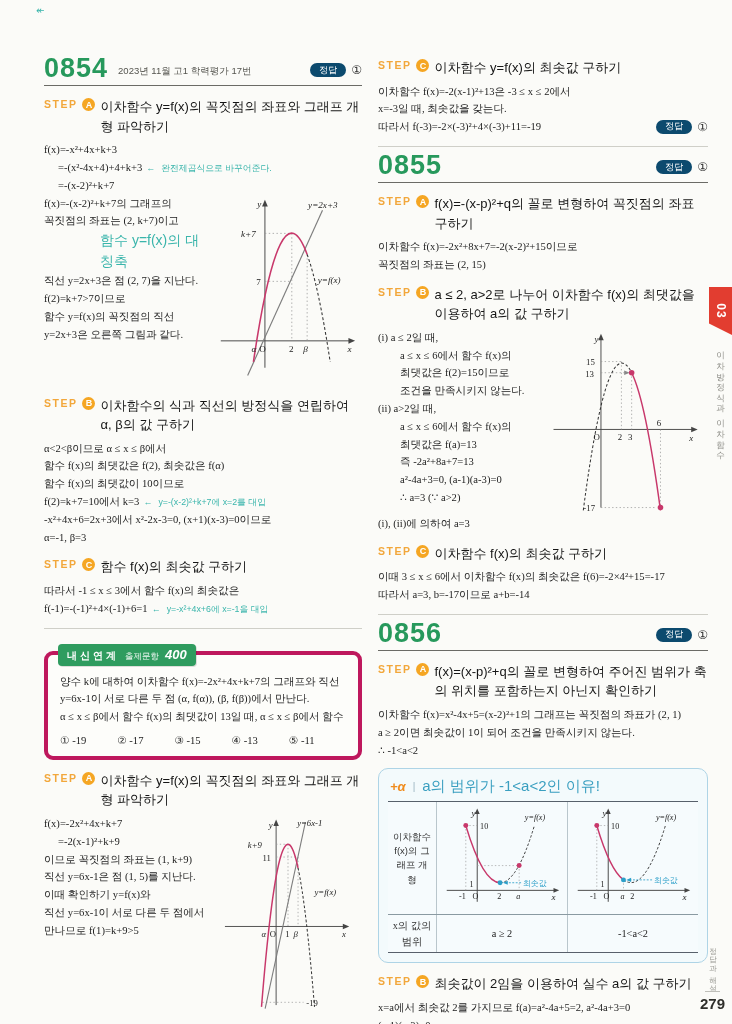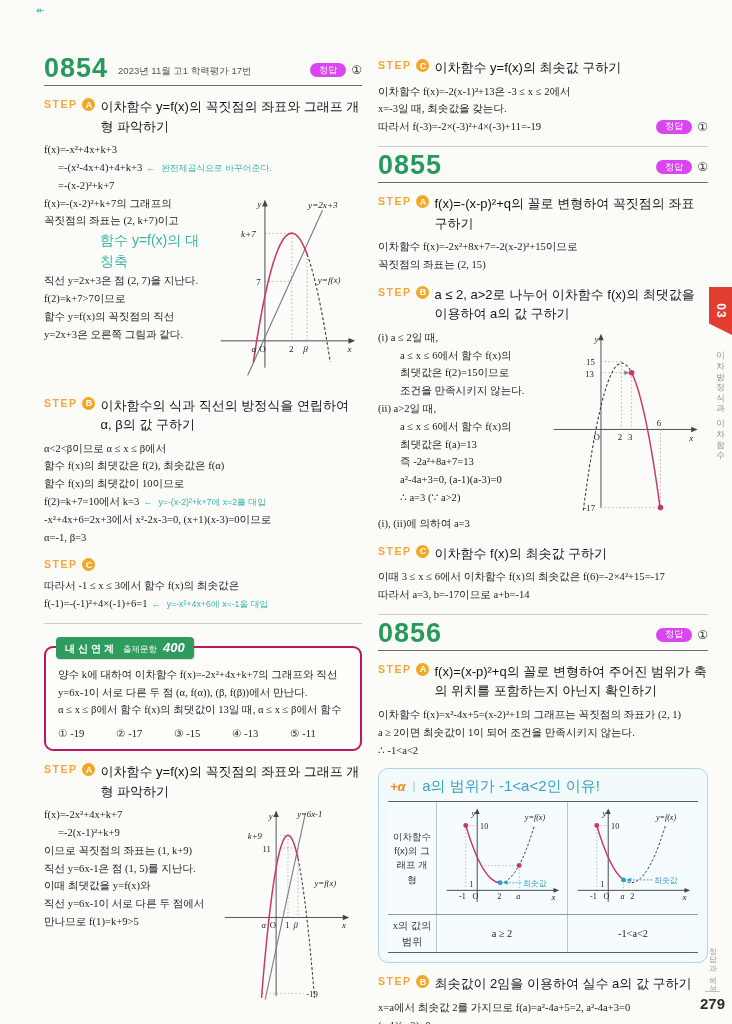--- a/index.html
+++ b/index.html
@@ -9,21 +9,21 @@
   .col{display:flex;flex-direction:column;}
   .col-left{width:318px;}
   .col-right{width:330px;}
 
   
   .prob-head{display:flex;align-items:flex-end;gap:10px;border-bottom:1.5px solid #6b6b66;
              padding-bottom:5px;margin-bottom:8px;}
   .prob-id{font-size:27px;font-weight:bold;color:#27995c;letter-spacing:1px;line-height:.9;}
   .prob-src{font-size:9.5px;color:#55554f;padding-bottom:2px;}
   .answer{margin-left:auto;display:flex;align-items:center;gap:5px;padding-bottom:3px;}
-  .answer-pill{background:#d946ef;color:#fff;font-size:9px;padding:2.5px 9px;border-radius:9px;line-height:1;}
+  .answer-pill{background:#0c4a6e;color:#fff;font-size:9px;padding:2.5px 9px;border-radius:9px;line-height:1;}
   .answer-num{font-size:12px;color:#333;line-height:1;}
 
   
   .step-head{display:flex;align-items:flex-start;gap:5px;margin:11px 0 5px;}
   .step-word{color:#f2a73b;font-weight:bold;font-size:10.5px;letter-spacing:1.5px;line-height:1.4;}
   .step-circle{flex:0 0 auto;width:13px;height:13px;border-radius:50%;background:#f5a623;color:#fff;
                font-size:9px;font-weight:bold;display:flex;align-items:center;justify-content:center;margin-top:1px;}
   .step-title{font-size:13px;font-weight:normal;color:#151515;line-height:1.5;flex:1;}
 
   .ln{font-size:10.6px;line-height:1.68;color:#222;font-family:"Liberation Serif","DejaVu Serif",serif;}
@@ -33,21 +33,21 @@
   .arrow{color:#3ab5ab;font-size:9px;margin-left:4px;}
   .ann-line{color:#3ab5ab;font-size:14px;line-height:1.5;padding-left:56px;font-family:Liberation Sans, sans-serif;}
 
   .flex-row{display:flex;gap:2px;align-items:flex-start;}
   .flex-row .txt{flex:1;min-width:0;}
   .graph{flex:0 0 auto;}
 
   hr.div{border:none;border-top:1px solid #cfcfc8;margin:10px 0 6px;}
 
   
-  .box400{border:2px solid #be185d;border-radius:9px;background:#fdfdfa;
+  .box400{border:4px solid #be185d;border-radius:9px;background:#fdfdfa;
           padding:18px 12px 10px;margin-top:16px;position:relative;}
   .box400-badge{position:absolute;top:-11px;left:10px;background:#2f9c5f;color:#fff;border-radius:4px;
                 padding:3px 9px;display:flex;align-items:baseline;gap:6px;box-shadow:1px 1px 0 rgba(0,0,0,.12);}
   .badge-main{font-size:10px;font-weight:bold;letter-spacing:3px;}
   .badge-sub{font-size:8.5px;opacity:.92;}
   .badge-num{font-size:13px;font-weight:bold;font-style:italic;}
   .choices{display:grid;grid-template-columns:1fr 1fr 1fr 1fr 1fr;row-gap:4px;margin-top:8px;
            font-size:10.6px;font-family:"Liberation Serif",serif;}
 
   
@@ -160,20 +160,21 @@
       <div class="ln">함수 f(x)의 최댓값이 10이므로</div>
       <div class="ln">
         <span>f(2)=k+7=10에서 k=3</span><span class="arrow">←</span><span class="ann">y=-(x-2)²+k+7에 x=2를 대입</span>
       </div>
       <div class="ln">-x²+4x+6=2x+3에서 x²-2x-3=0, (x+1)(x-3)=0이므로</div>
       <div class="ln">α=-1, β=3</div>
 
       <div class="step-head">
         <span class="step-word">STEP</span>
         <span class="step-circle">C</span>
+        <span class="step-title">함수 f(x)의 최솟값 구하기</span>
       </div>
       <div class="ln">따라서 -1 ≤ x ≤ 3에서 함수 f(x)의 최솟값은</div>
       <div class="ln">
         <span>f(-1)=-(-1)²+4×(-1)+6=1</span><span class="arrow">←</span><span class="ann">y=-x²+4x+6에 x=-1을 대입</span>
       </div>
     </section>
 
     <hr class="div">
 
     <section>
@@ -199,21 +200,21 @@
         <span class="step-word">STEP</span>
         <span class="step-circle">A</span>
         <span class="step-title">이차함수 y=f(x)의 꼭짓점의 좌표와 그래프 개형 파악하기</span>
       </div>
       <div class="flex-row">
         <div class="txt">
           <div class="ln">f(x)=-2x²+4x+k+7</div>
           <div class="ln indent">=-2(x-1)²+k+9</div>
           <div class="ln">이므로 꼭짓점의 좌표는 (1, k+9)</div>
           <div class="ln">직선 y=6x-1은 점 (1, 5)를 지난다.</div>
-          <div class="ln">이때 최댓값을 y=f(x)와</div>
+          <div class="ln">이때 확인하기 y=f(x)와</div>
           <div class="ln">직선 y=6x-1이 서로 다른 두 점에서</div>
           <div class="ln">만나므로 f(1)=k+9&gt;5</div>
         </div>
         <svg class="graph" width="148" height="212" viewBox="0 0 150 232">
           <line x1="62" y1="10" x2="62" y2="208" stroke="#444" stroke-width="1"></line>
           <path d="M62,5 l-3,7 h6 z" fill="#444"></path>
           <line x1="6" y1="122" x2="137" y2="122" stroke="#444" stroke-width="1"></line>
           <path d="M142,122 l-7,-3 v6 z" fill="#444"></path>
           <line x1="62" y1="32" x2="75" y2="32" stroke="#999" stroke-width="0.8" stroke-dasharray="1.5 2.5"></line>
           <line x1="75" y1="32" x2="75" y2="122" stroke="#999" stroke-width="0.8" stroke-dasharray="1.5 2.5"></line>

